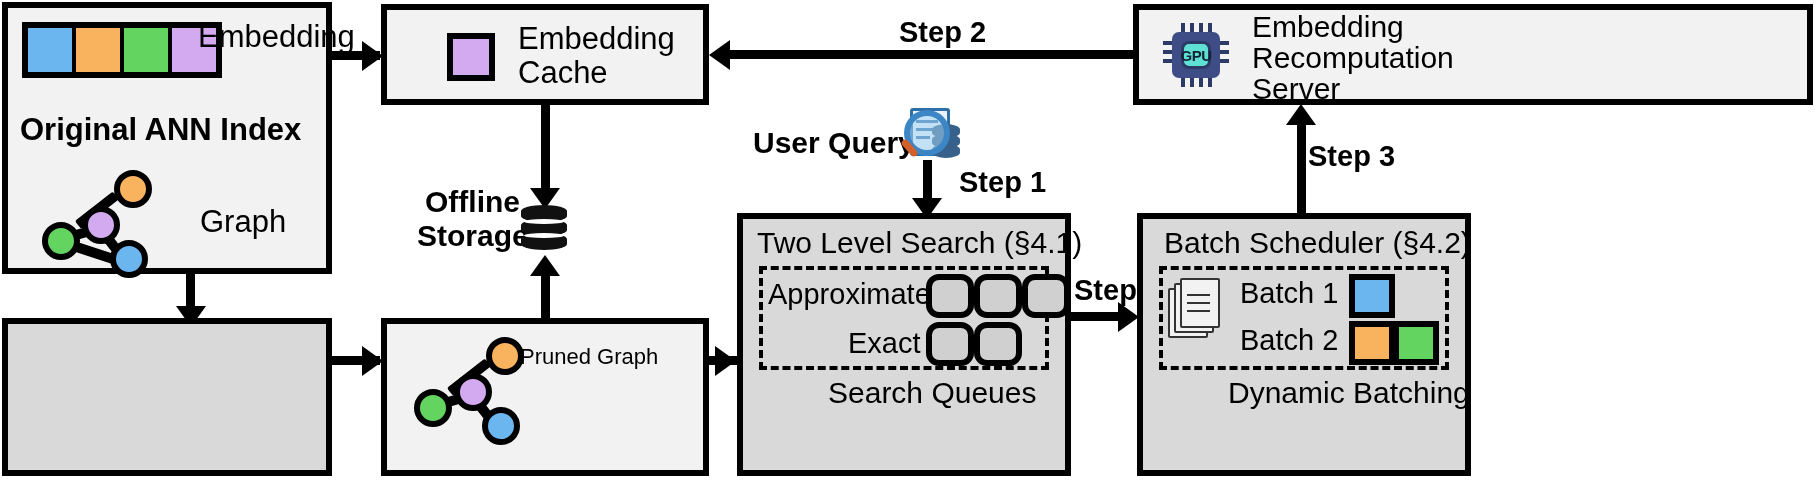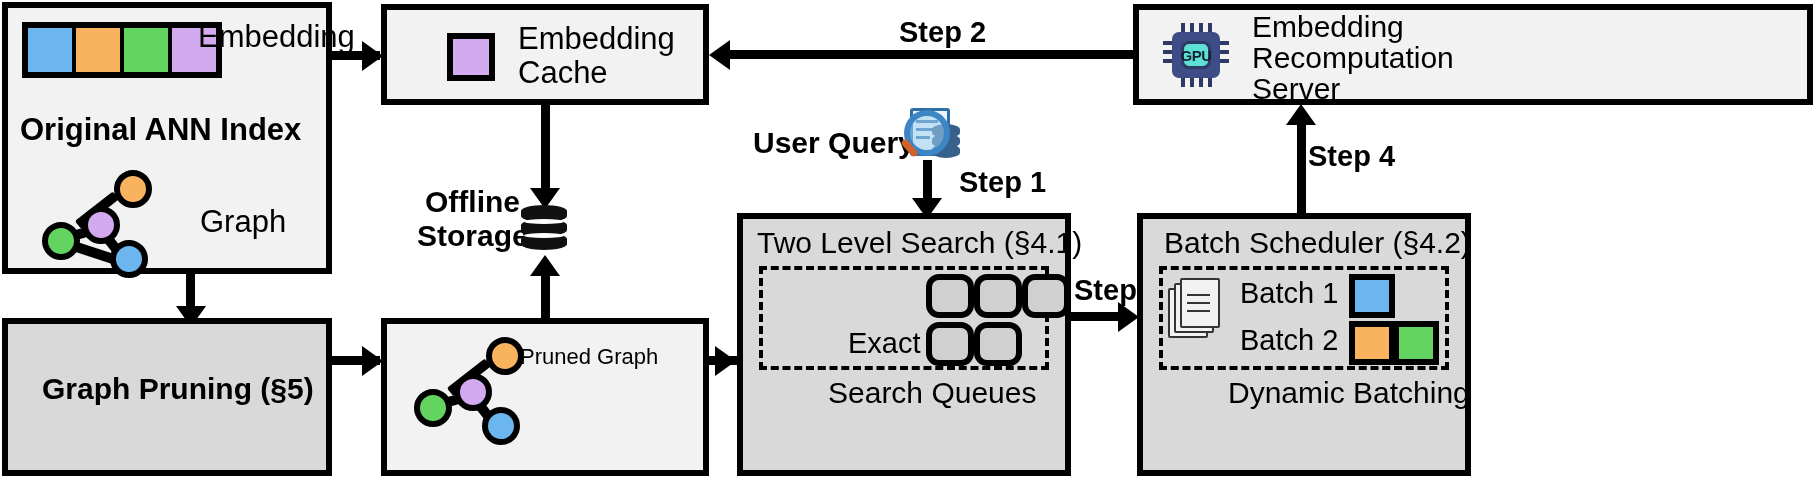--- a/index.html
+++ b/index.html
@@ -120,21 +120,20 @@
     <div class="band" style="top:28px;height:17px;"></div>
     <div class="gap" style="top:14px;"></div>
     <div class="gap" style="top:28px;"></div>
   </div>
 
   <div class="aline" style="left:541px;top:272px;width:9px;height:50px;"></div>
   <div class="ahead up" style="left:530px;top:255px;"></div>
 
   <div class="box gray" style="left:2px;top:318px;width:330px;height:158px;">
   </div>
-  <div class="lbl bold" style="left:42px;top:372px;font-size:30px;">Graph Pruning (§5)</div>
 
   <div class="aline" style="left:332px;top:356px;width:48px;height:9px;"></div>
   <div class="ahead right" style="left:362px;top:346px;"></div>
 
   <div class="box" style="left:381px;top:318px;width:328px;height:158px;">
   </div>
   <div class="graph" style="left:412px;top:335px;width:130px;height:110px;">
     <div class="edge" style="left:38px;top:52px;width:48px;transform:rotate(-38deg);"></div>
     <div class="edge" style="left:22px;top:66px;width:42px;transform:rotate(-16deg);"></div>
     <div class="edge" style="left:62px;top:58px;width:38px;transform:rotate(52deg);"></div>
@@ -165,20 +164,21 @@
   <div class="lbl bold" style="left:959px;top:166px;font-size:29px;">Step 1</div>
   <div class="aline" style="left:923px;top:160px;width:9px;height:44px;"></div>
   <div class="ahead down" style="left:912px;top:198px;"></div>
 
   <div class="box gray" style="left:737px;top:213px;width:334px;height:263px;">
   </div>
   <div class="lbl" style="left:757px;top:226px;font-size:30px;">Two Level Search (§4.1)</div>
 
   <div class="dashpanel" style="left:759px;top:266px;width:290px;height:104px;"></div>
 
+  <div class="lbl" style="left:768px;top:278px;font-size:29px;">Approximate</div>
   <div class="chip" style="left:1022px;top:274px;width:48px;height:44px;"></div>
   <div class="chip" style="left:974px;top:274px;width:48px;height:44px;"></div>
   <div class="chip" style="left:926px;top:274px;width:48px;height:44px;"></div>
 
   <div class="lbl" style="left:848px;top:327px;font-size:29px;">Exact</div>
   <div class="chip" style="left:974px;top:322px;width:48px;height:44px;"></div>
   <div class="chip" style="left:926px;top:322px;width:48px;height:44px;"></div>
 
   <div class="lbl" style="left:828px;top:376px;font-size:30px;">Search Queues</div>
 
@@ -203,21 +203,21 @@
 
   <div class="lbl" style="left:1240px;top:277px;font-size:29px;">Batch 1</div>
   <div class="sq" style="left:1349px;top:274px;width:46px;height:44px;background:#6cb6ef;"></div>
 
   <div class="lbl" style="left:1240px;top:324px;font-size:29px;">Batch 2</div>
   <div class="sq" style="left:1349px;top:321px;width:46px;height:44px;background:#f9b25e;"></div>
   <div class="sq" style="left:1393px;top:321px;width:46px;height:44px;background:#63d45f;"></div>
 
   <div class="lbl" style="left:1228px;top:376px;font-size:30px;">Dynamic Batching</div>
 
-  <div class="lbl bold" style="left:1308px;top:140px;font-size:29px;">Step 4</div>
+  <div class="lbl bold" style="left:1308px;top:140px;font-size:29px;">Step 3</div>
   <div class="aline" style="left:1297px;top:122px;width:9px;height:92px;"></div>
   <div class="ahead up" style="left:1286px;top:104px;"></div>
 
   <div class="box" style="left:1133px;top:4px;width:680px;height:101px;">
   </div>
 
   <div class="gpuchip" style="left:1163px;top:23px;width:66px;height:64px;">
     <div class="pin" style="left:18px;top:0;width:4px;height:11px;"></div>
     <div class="pin" style="left:27px;top:0;width:4px;height:11px;"></div>
     <div class="pin" style="left:36px;top:0;width:4px;height:11px;"></div>

